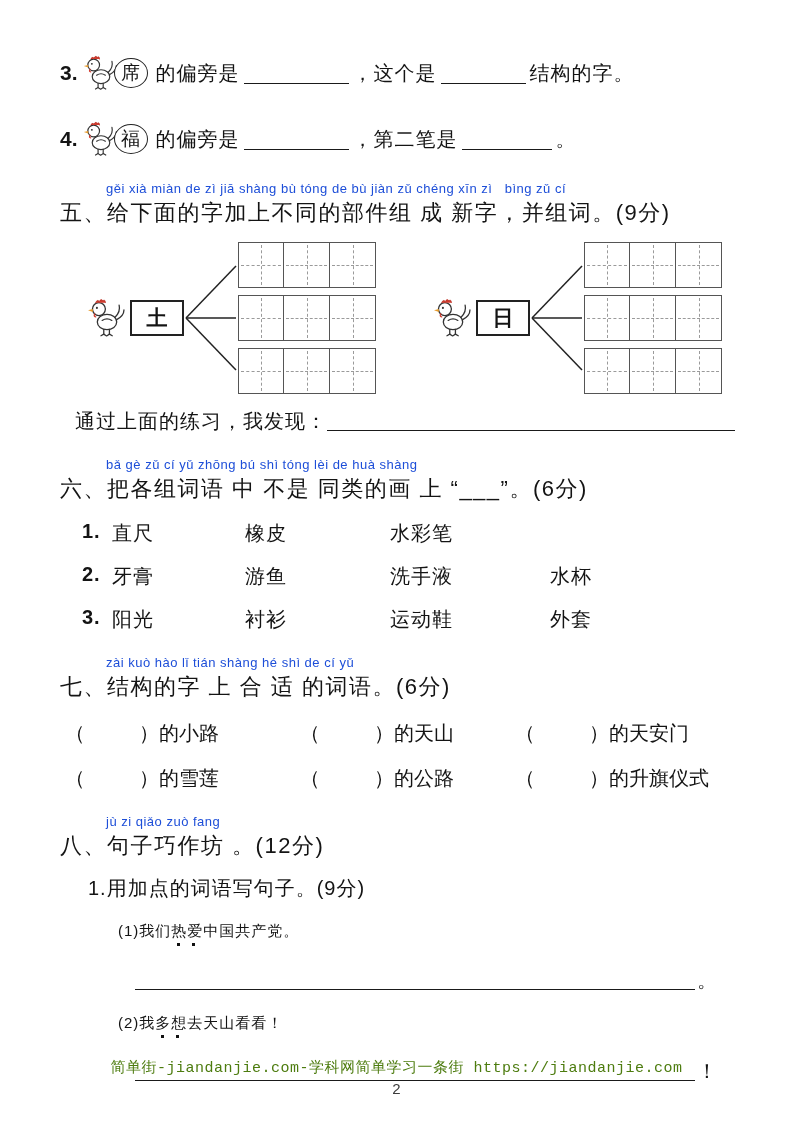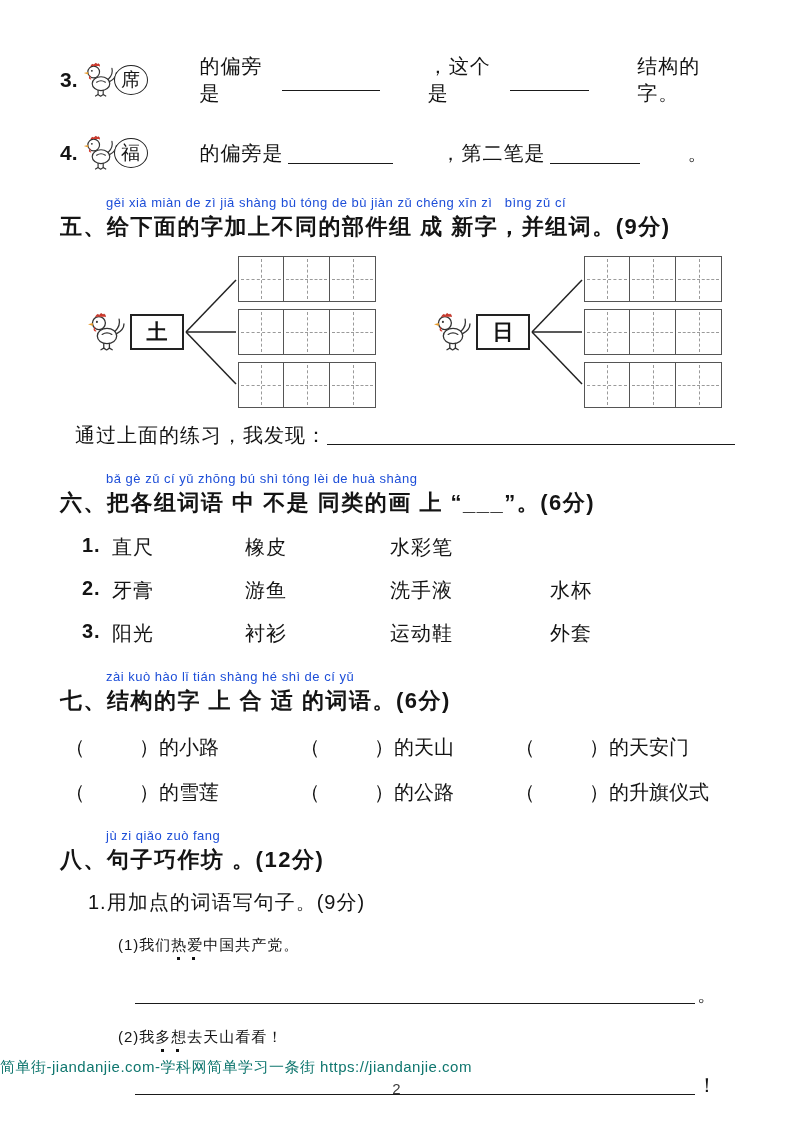--- a/index.html
+++ b/index.html
@@ -17,34 +17,34 @@
   .qrow + .qrow { margin-top:26px; }
   .qnum { font-weight:bold; font-size:21px; margin-right:4px; }
   .mascot { width:42px; height:44px; flex:0 0 auto; }
   .mascot.small { width:38px; height:40px; }
   .oval {
     display:inline-flex; align-items:center; justify-content:center;
     border:1.6px solid #222; border-radius:50%;
     min-width:34px; height:30px; padding:2px 6px;
     font-size:19px; margin:0 8px 0 -6px; background:#fff;
   }
-  .qtext { letter-spacing:1px;margin-left:44px; }
+  .qtext { letter-spacing:1px; }
   .blank {
     display:inline-block; border-bottom:1.7px solid #1a1a1a;
     height:22px; vertical-align:-4px; margin:0 4px;
   }
   .w105 { width:105px; } .w90 { width:90px; } .w85 { width:85px; }
 
   
   .section { margin-top:22px; }
   .pinyin {
     font-size:13px; color:#1d4ed8; letter-spacing:.5px;
     margin-left:46px; margin-bottom:2px; white-space:pre;
   }
-  .sec-title { font-size:22px; font-weight:bold; letter-spacing:1.5px; }
+  .sec-title { font-size:22px; font-weight:normal; letter-spacing:1.5px; }
 
   
   .diagram { display:flex; gap:56px; margin:14px 0 0 26px; align-items:center; }
   .dgroup { display:flex; align-items:center; }
   .charbox {
     width:54px; height:36px; border:2px solid #222;
     display:flex; align-items:center; justify-content:center;
     font-size:21px; font-weight:bold; margin-left:2px; background:#fff;
   }
   .connector { width:54px; height:152px; flex:0 0 auto; }
@@ -82,21 +82,21 @@
     padding-bottom:8px;
     background-image:radial-gradient(circle at 50% 50%, #111 1.7px, rgba(0,0,0,0) 1.9px);
     background-size:1em 5px; background-repeat:repeat-x; background-position:0 bottom;
   }
   .answer { display:flex; align-items:flex-end; font-size:20px; margin:24px 18px 10px 75px; }
   .answer .end-punct { margin-left:2px; }
 
   
   .footer-line {
     position:absolute; left:0; right:0; top:1058px;
-    text-align:left; font-size:15px; color:#0f766e; letter-spacing:.5px;
+    text-align:center; font-size:15px; color:#4d7c0f; letter-spacing:.5px;font-family:Liberation Mono, monospace;
   }
   .page-num {
     position:absolute; left:0; right:0; top:1080px;
     text-align:center; font-size:15px; color:#3c3c3c;
   }
 </style>
 </head>
 <body>
 
 <svg width="0" height="0" style="position:absolute">

